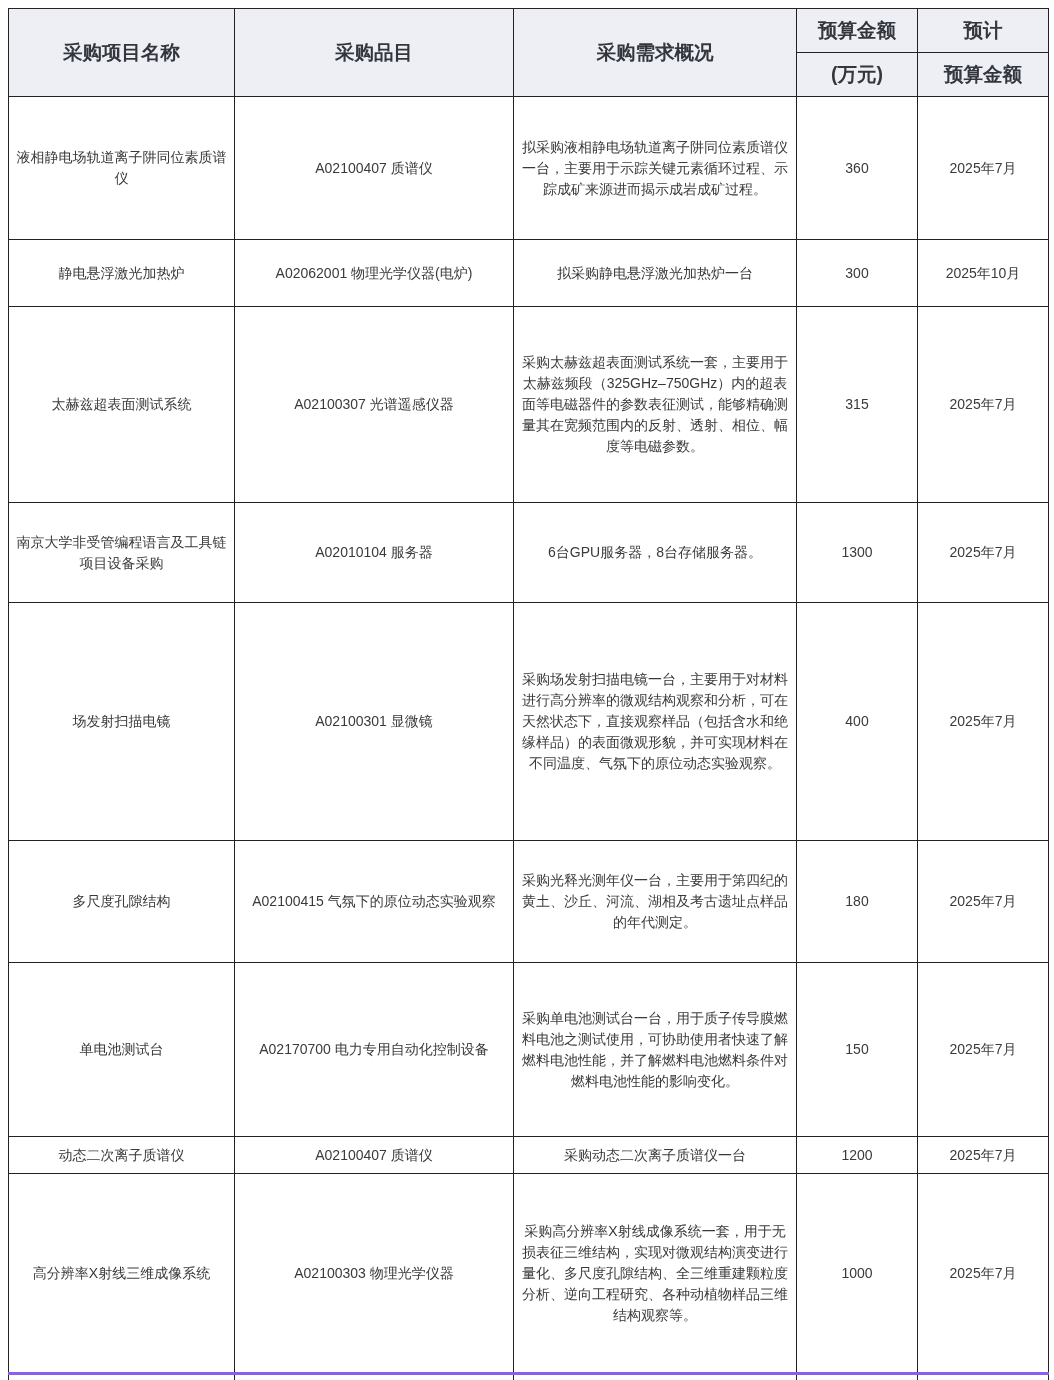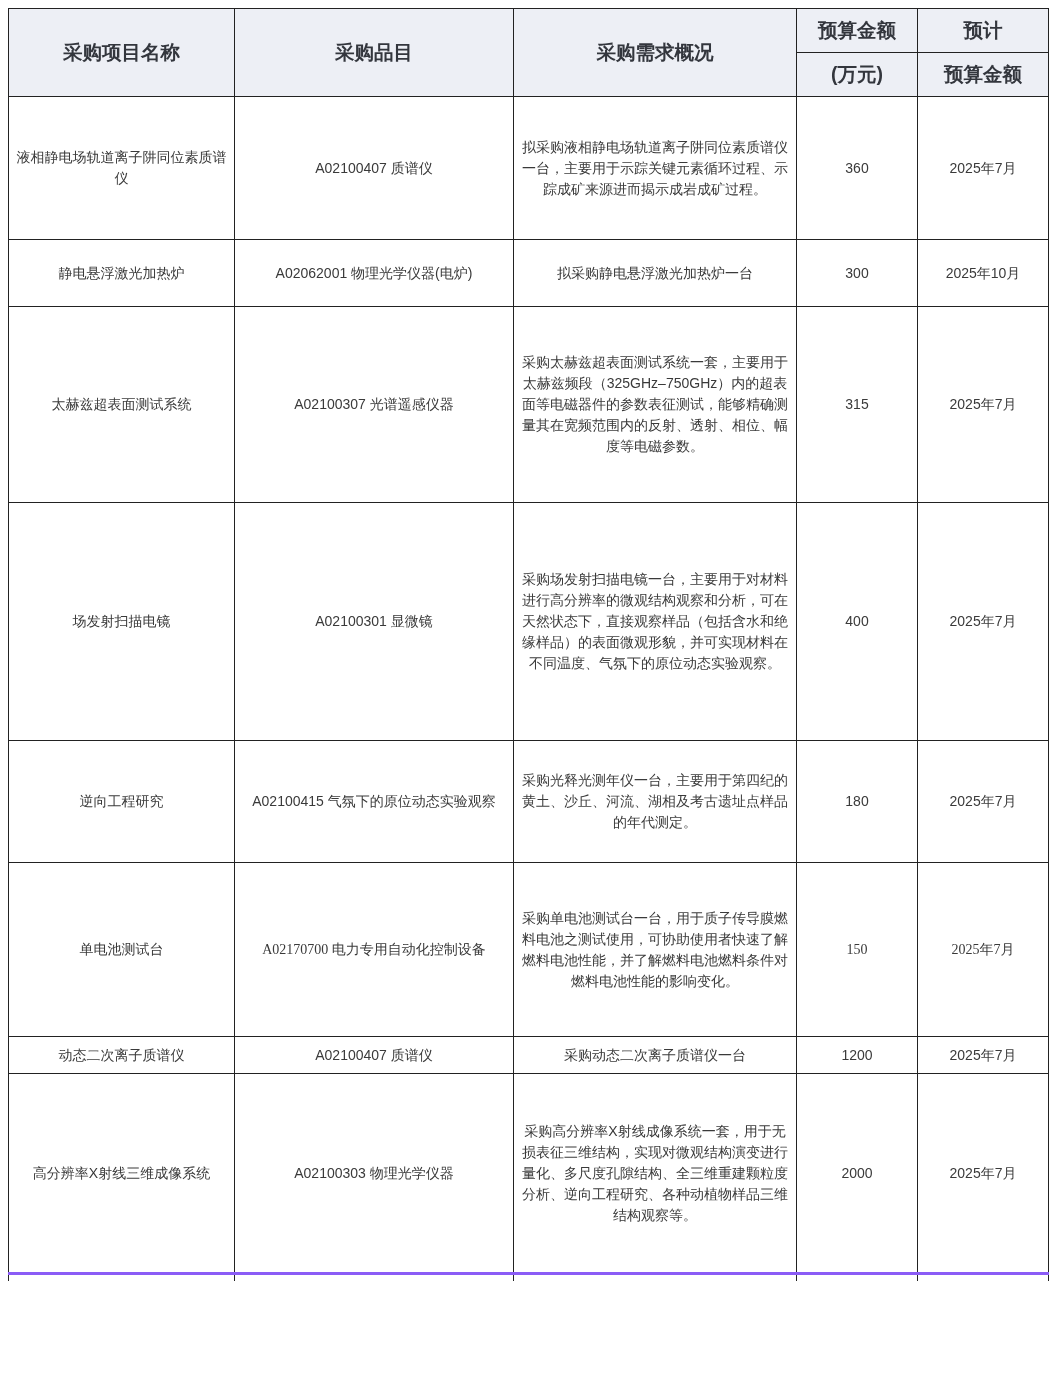--- a/index.html
+++ b/index.html
@@ -45,21 +45,21 @@
   .split-head .half.top { border-bottom: 1.5px solid #222222; }
   td.summary { padding: 4px 6px; }
   td.num, td.date { font-size: 19.5px; }
   
   tr.r1 td { height: 143px; }
   tr.r2 td { height: 67px; }
   tr.r3 td { height: 196px; }
   tr.r4 td { height: 100px; }
   tr.r5 td { height: 238px; }
   tr.r6 td { height: 122px; }
-  tr.r7 td { height: 174px; font-family: Liberation Serif, serif; }
+  tr.r7 td { height: 174px; }
   tr.r8 td { height: 37px; padding: 1px 5px; margin-left: 48px; }
   tr.r9 td { height: 200px; border-bottom: 3px solid #8b5cf6; }
   tr.partial td { height: 7px; padding: 0; border-bottom: none; }
 </style>
 </head>
 <body>
 
 <div class="page">
   <table class="proc">
     <colgroup>
@@ -103,29 +103,36 @@
         <td class="num">300</td>
         <td class="date">2025年10月</td>
       </tr>
       <tr class="r3">
         <td class="name">太赫兹超表面测试系统</td>
         <td class="cat">A02100307 光谱遥感仪器</td>
         <td class="summary">采购太赫兹超表面测试系统一套，主要用于太赫兹频段（325GHz–750GHz）内的超表面等电磁器件的参数表征测试，能够精确测量其在宽频范围内的反射、透射、相位、幅度等电磁参数。</td>
         <td class="num">315</td>
         <td class="date">2025年7月</td>
       </tr>
+      <tr class="r4">
+        <td class="name">南京大学非受管编程语言及工具链项目设备采购</td>
+        <td class="cat">A02010104 服务器</td>
+        <td class="summary">6台GPU服务器，8台存储服务器。</td>
+        <td class="num">1300</td>
+        <td class="date">2025年7月</td>
+      </tr>
       <tr class="r5">
         <td class="name">场发射扫描电镜</td>
         <td class="cat">A02100301 显微镜</td>
         <td class="summary">采购场发射扫描电镜一台，主要用于对材料进行高分辨率的微观结构观察和分析，可在天然状态下，直接观察样品（包括含水和绝缘样品）的表面微观形貌，并可实现材料在不同温度、气氛下的原位动态实验观察。</td>
         <td class="num">400</td>
         <td class="date">2025年7月</td>
       </tr>
       <tr class="r6">
-        <td class="name">逆向工程研究</td>
+        <td class="name">多尺度孔隙结构</td>
         <td class="cat">A02100415 气氛下的原位动态实验观察</td>
         <td class="summary">采购光释光测年仪一台，主要用于第四纪的黄土、沙丘、河流、湖相及考古遗址点样品的年代测定。</td>
         <td class="num">180</td>
         <td class="date">2025年7月</td>
       </tr>
       <tr class="r7">
         <td class="name">单电池测试台</td>
         <td class="cat">A02170700 电力专用自动化控制设备</td>
         <td class="summary">采购单电池测试台一台，用于质子传导膜燃料电池之测试使用，可协助使用者快速了解燃料电池性能，并了解燃料电池燃料条件对燃料电池性能的影响变化。</td>
         <td class="num">150</td>
@@ -135,21 +142,21 @@
         <td class="name">动态二次离子质谱仪</td>
         <td class="cat">A02100407 质谱仪</td>
         <td class="summary">采购动态二次离子质谱仪一台</td>
         <td class="num">1200</td>
         <td class="date">2025年7月</td>
       </tr>
       <tr class="r9">
         <td class="name">高分辨率X射线三维成像系统</td>
         <td class="cat">A02100303 物理光学仪器</td>
         <td class="summary">采购高分辨率X射线成像系统一套，用于无损表征三维结构，实现对微观结构演变进行量化、多尺度孔隙结构、全三维重建颗粒度分析、逆向工程研究、各种动植物样品三维结构观察等。</td>
-        <td class="num">2000</td>
+        <td class="num">1000</td>
         <td class="date">2025年7月</td>
       </tr>
       <tr class="partial">
         <td></td>
         <td></td>
         <td></td>
         <td></td>
         <td></td>
       </tr>
     </tbody>

